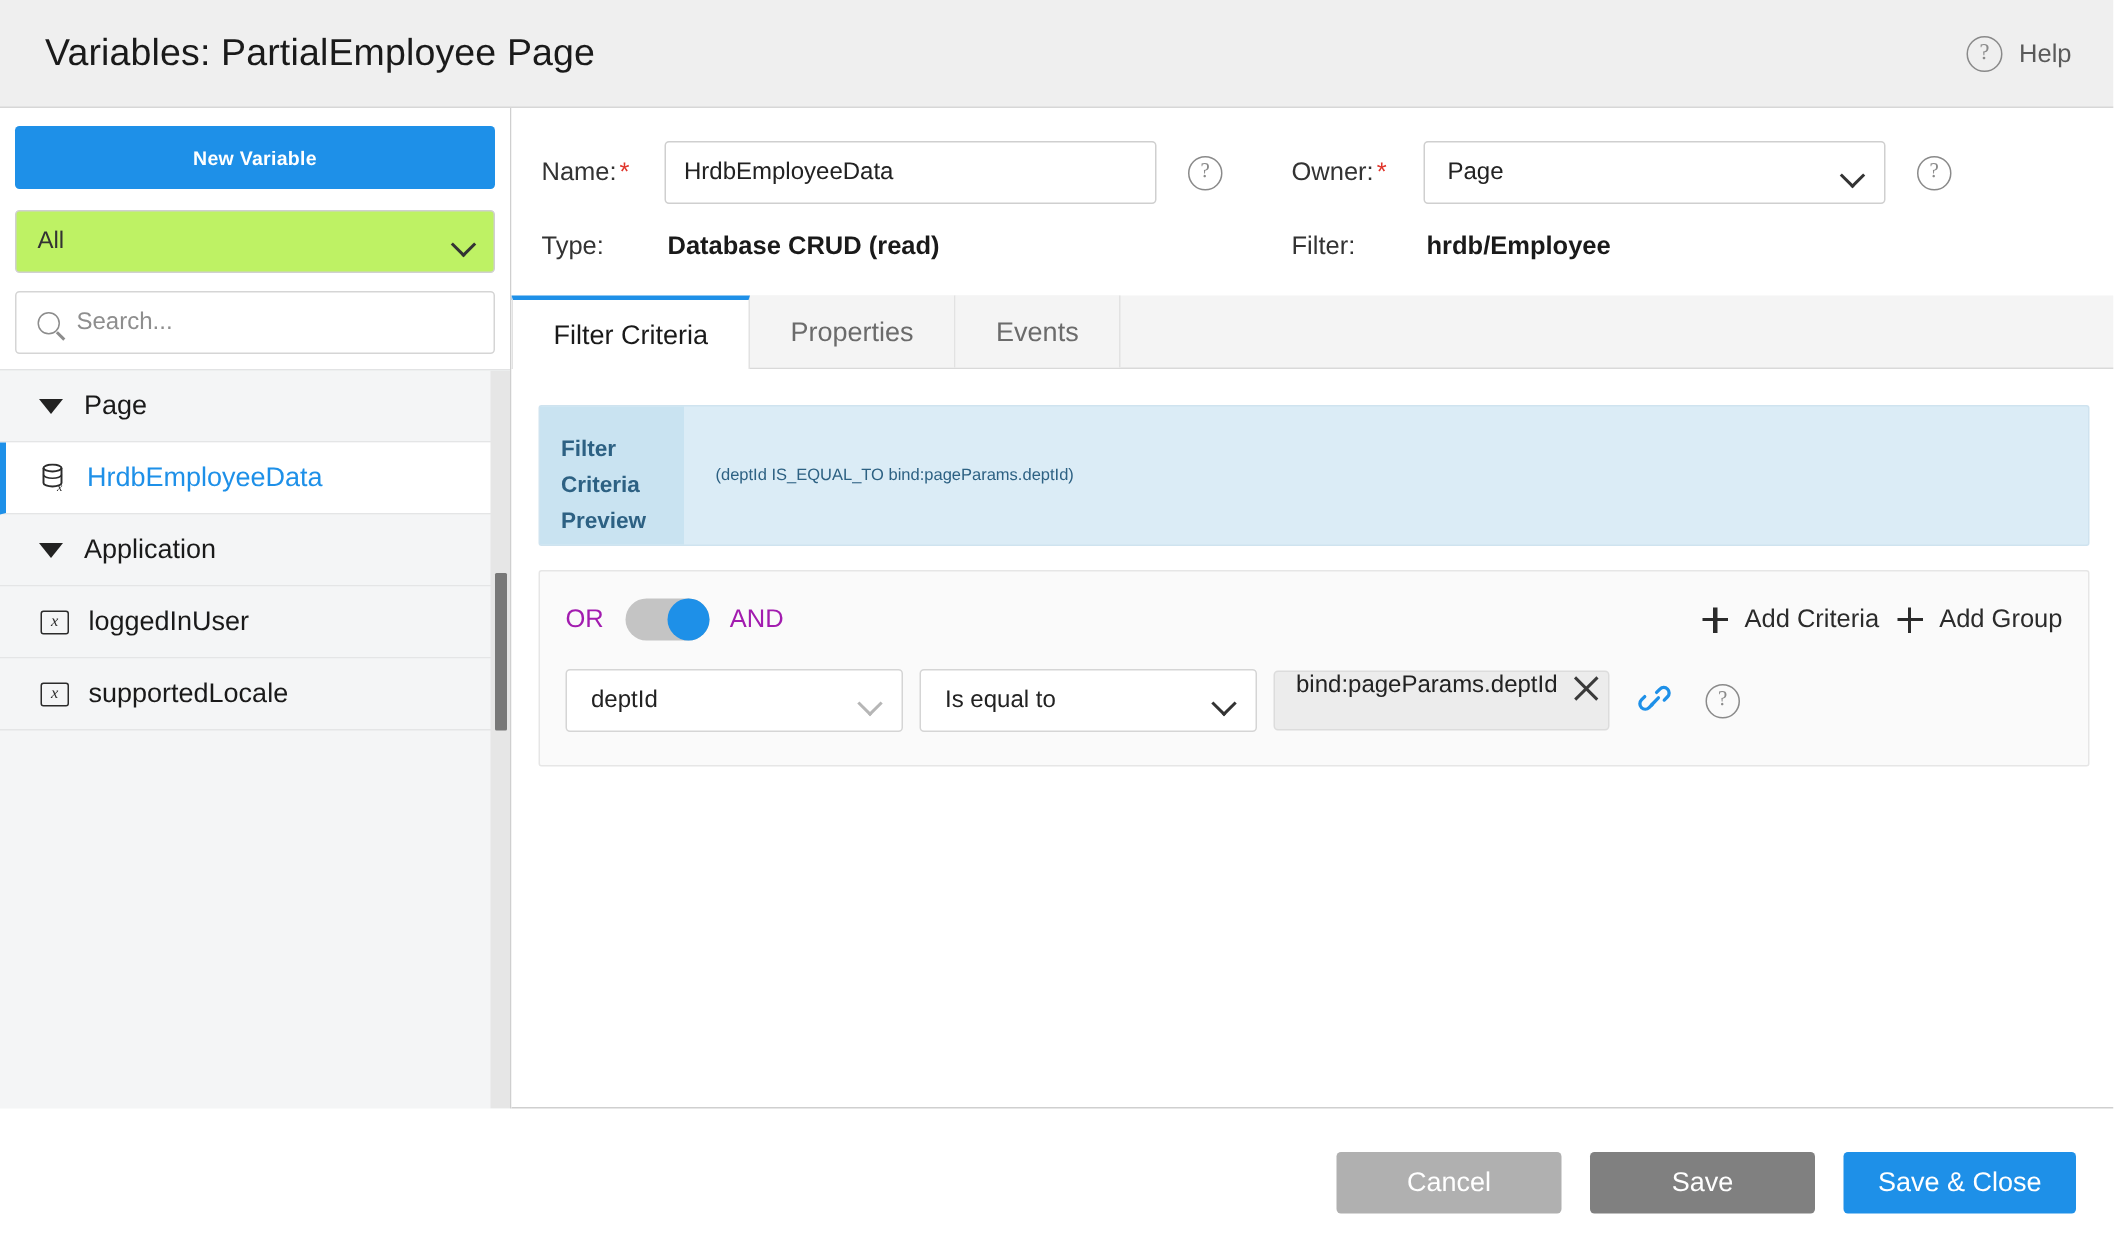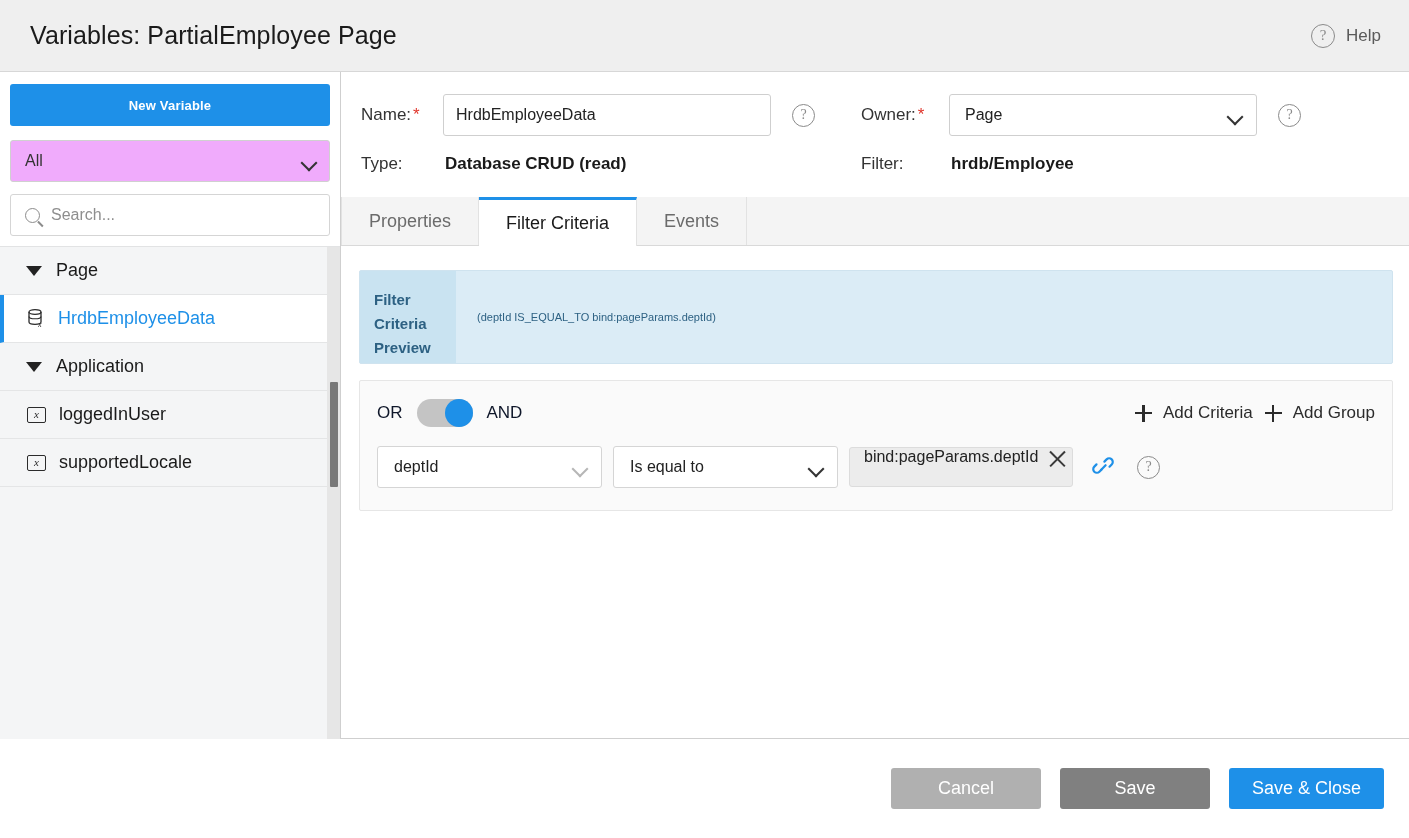--- a/index.html
+++ b/index.html
@@ -100,21 +100,21 @@
     font-family: "Liberation Sans", sans-serif;
     cursor: pointer;
     letter-spacing: 0.2px;
   }
   .sb-select {
     margin-top: 14px;
     height: 42px;
     width: 100%;
     border: 1px solid #d0d0d0;
     border-radius: 3px;
-    background: #f0abfc;
+    background: #bef264;
     display: flex;
     align-items: center;
     padding: 0 12px 0 14px;
     justify-content: space-between;
     cursor: pointer;
   }
   .sb-select-value { font-size: 16px; color: #333333; }
   .chev {
     width: 15px; height: 9px;
     position: relative;
@@ -385,21 +385,21 @@
     background: #fafafa;
     border-radius: 2px;
     padding: 18px 17px 22px 17px;
   }
   .cg-header {
     display: flex;
     align-items: center;
     justify-content: space-between;
   }
   .cg-left { display: flex; align-items: center; gap: 14px; }
-  .cg-or, .cg-and { font-size: 17px; color: #0f172a; }
+  .cg-or, .cg-and { font-size: 17px; color: #a21caf; }
   .toggle {
     width: 56px; height: 28px;
     border-radius: 14px;
     background: #c4c4c4;
     position: relative;
     cursor: pointer;
     flex: 0 0 auto;
   }
   .toggle-knob {
     position: absolute;
@@ -618,22 +618,22 @@
             <span class="static-val">Database CRUD (read)</span>
           </div>
           <div class="fcell">
             <span class="flabel owner">Filter:</span>
             <span class="static-val">hrdb/Employee</span>
           </div>
         </div>
       </div>
 
       <div class="tabs">
+        <div class="tab active">Filter Criteria</div>
         <div class="tab">Properties</div>
-        <div class="tab active">Filter Criteria</div>
         <div class="tab">Events</div>
       </div>
 
       <div class="tab-content">
 
         <div class="preview-box">
           <div class="preview-label">Filter Criteria Preview</div>
           <div class="preview-text">(deptId IS_EQUAL_TO bind:pageParams.deptId)</div>
         </div>
 

